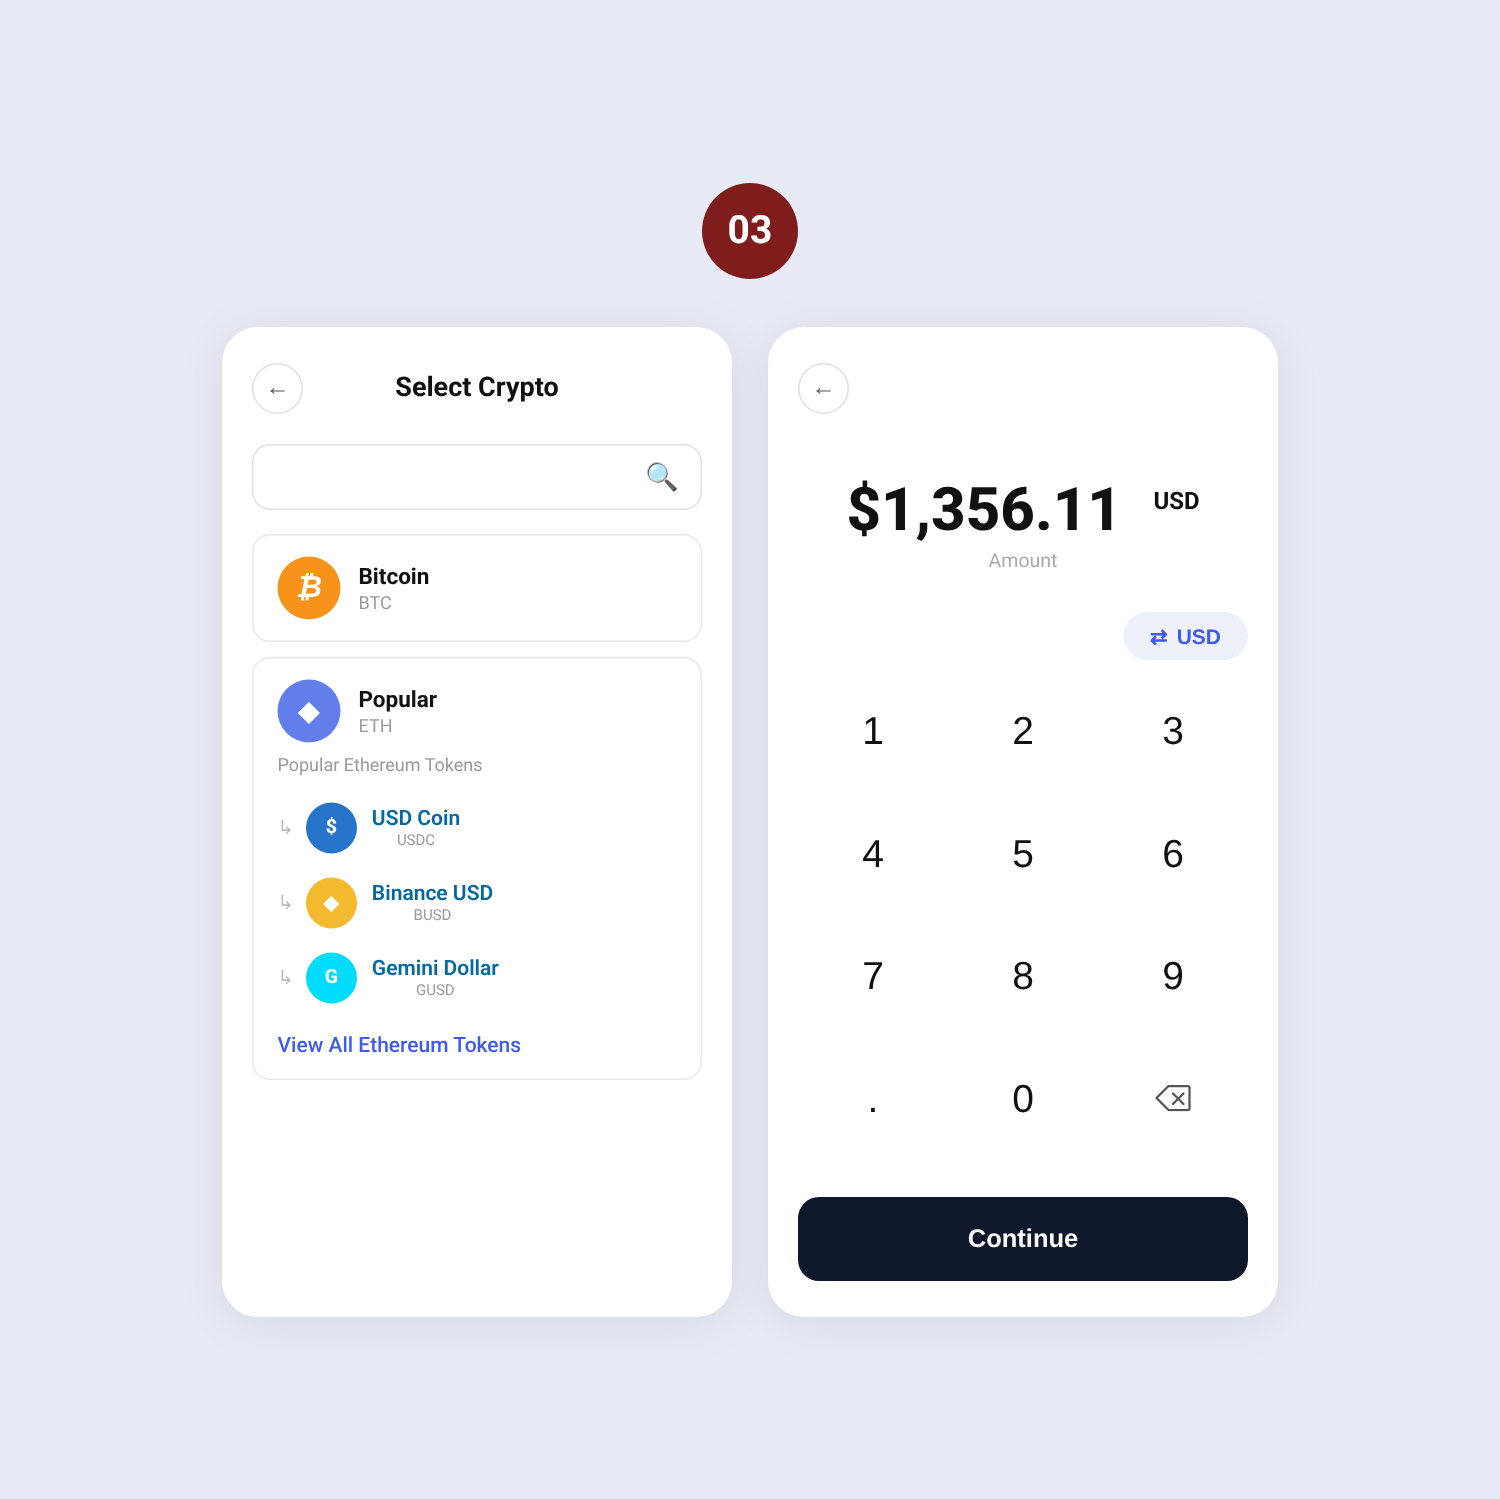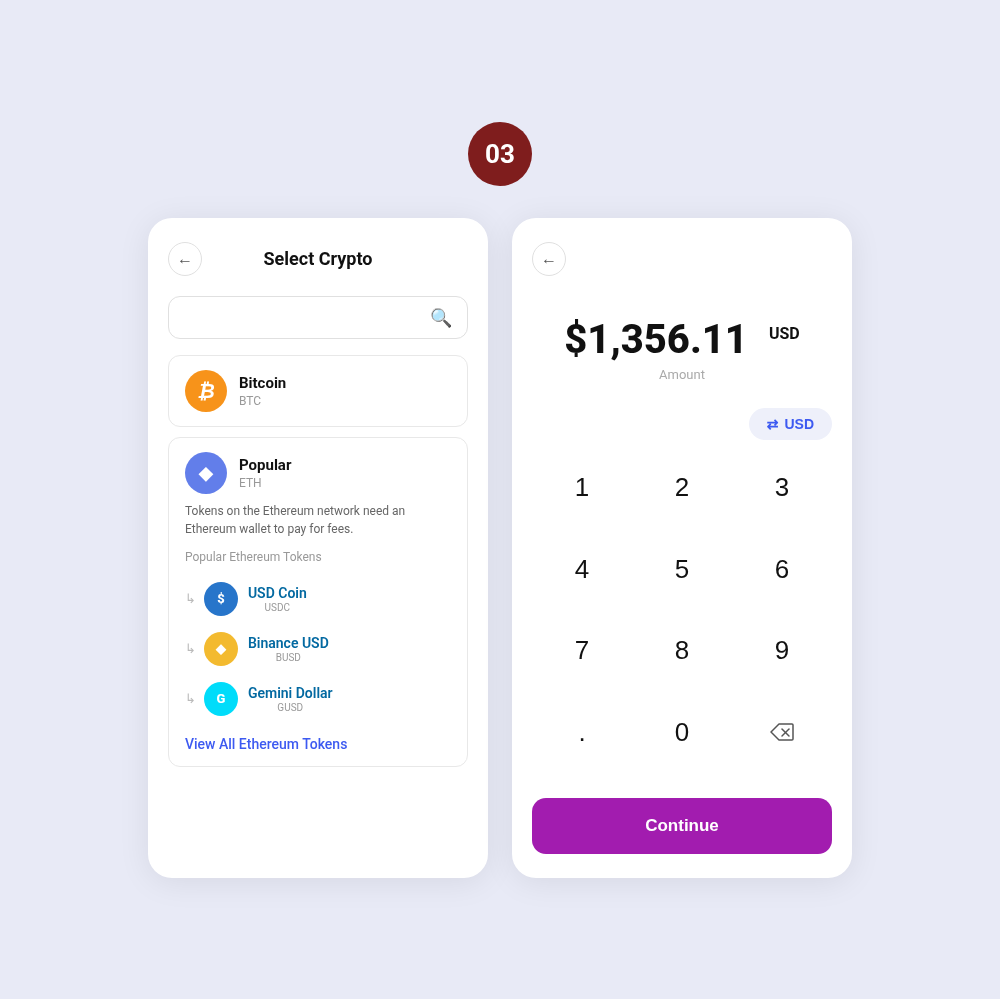--- a/index.html
+++ b/index.html
@@ -306,21 +306,21 @@
       background: transparent;
       border-radius: 8px;
     }
 
     .backspace-btn {
       font-size: 18px;
       color: #555;
     }
 
     .continue-btn {
-      background: #a21caf;
+      background: #0f172a;
       color: white;
       border: none;
       border-radius: 14px;
       padding: 18px;
       font-size: 17px;
       font-weight: 600;
       cursor: pointer;
       width: 100%;
       margin-top: 16px;
     }
@@ -380,21 +380,20 @@
       <div class="eth-header">
         <div class="crypto-icon eth-icon" style="margin-right:12px;">
           <span class="eth-diamond">◆</span>
         </div>
         <div>
           <div class="crypto-name">Popular</div>
           <div class="crypto-symbol">ETH</div>
         </div>
       </div>
 
-      <div class="eth-note">Tokens on the Ethereum network need an Ethereum wallet to pay for fees.</div>
 
       <div class="tokens-label">Popular Ethereum Tokens</div>
 
       <div class="token-item">
         <span class="token-arrow">↳</span>
         <div class="token-icon usdc-icon">
           <span class="token-icon-letter">$</span>
         </div>
         <div>
           <div class="token-name">USD Coin</div>

